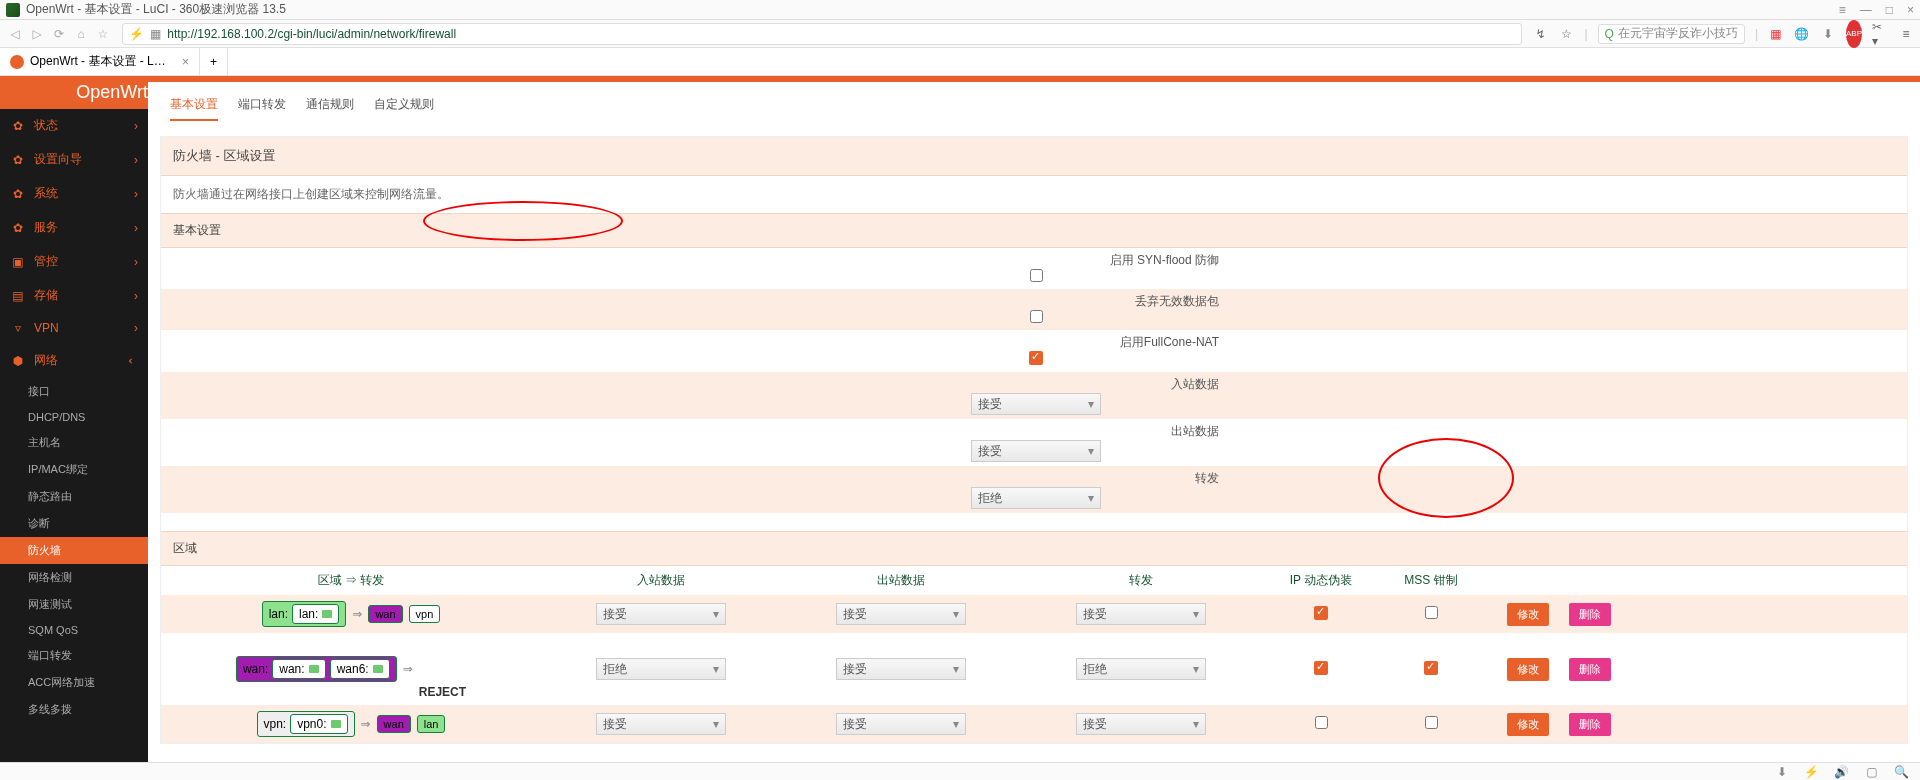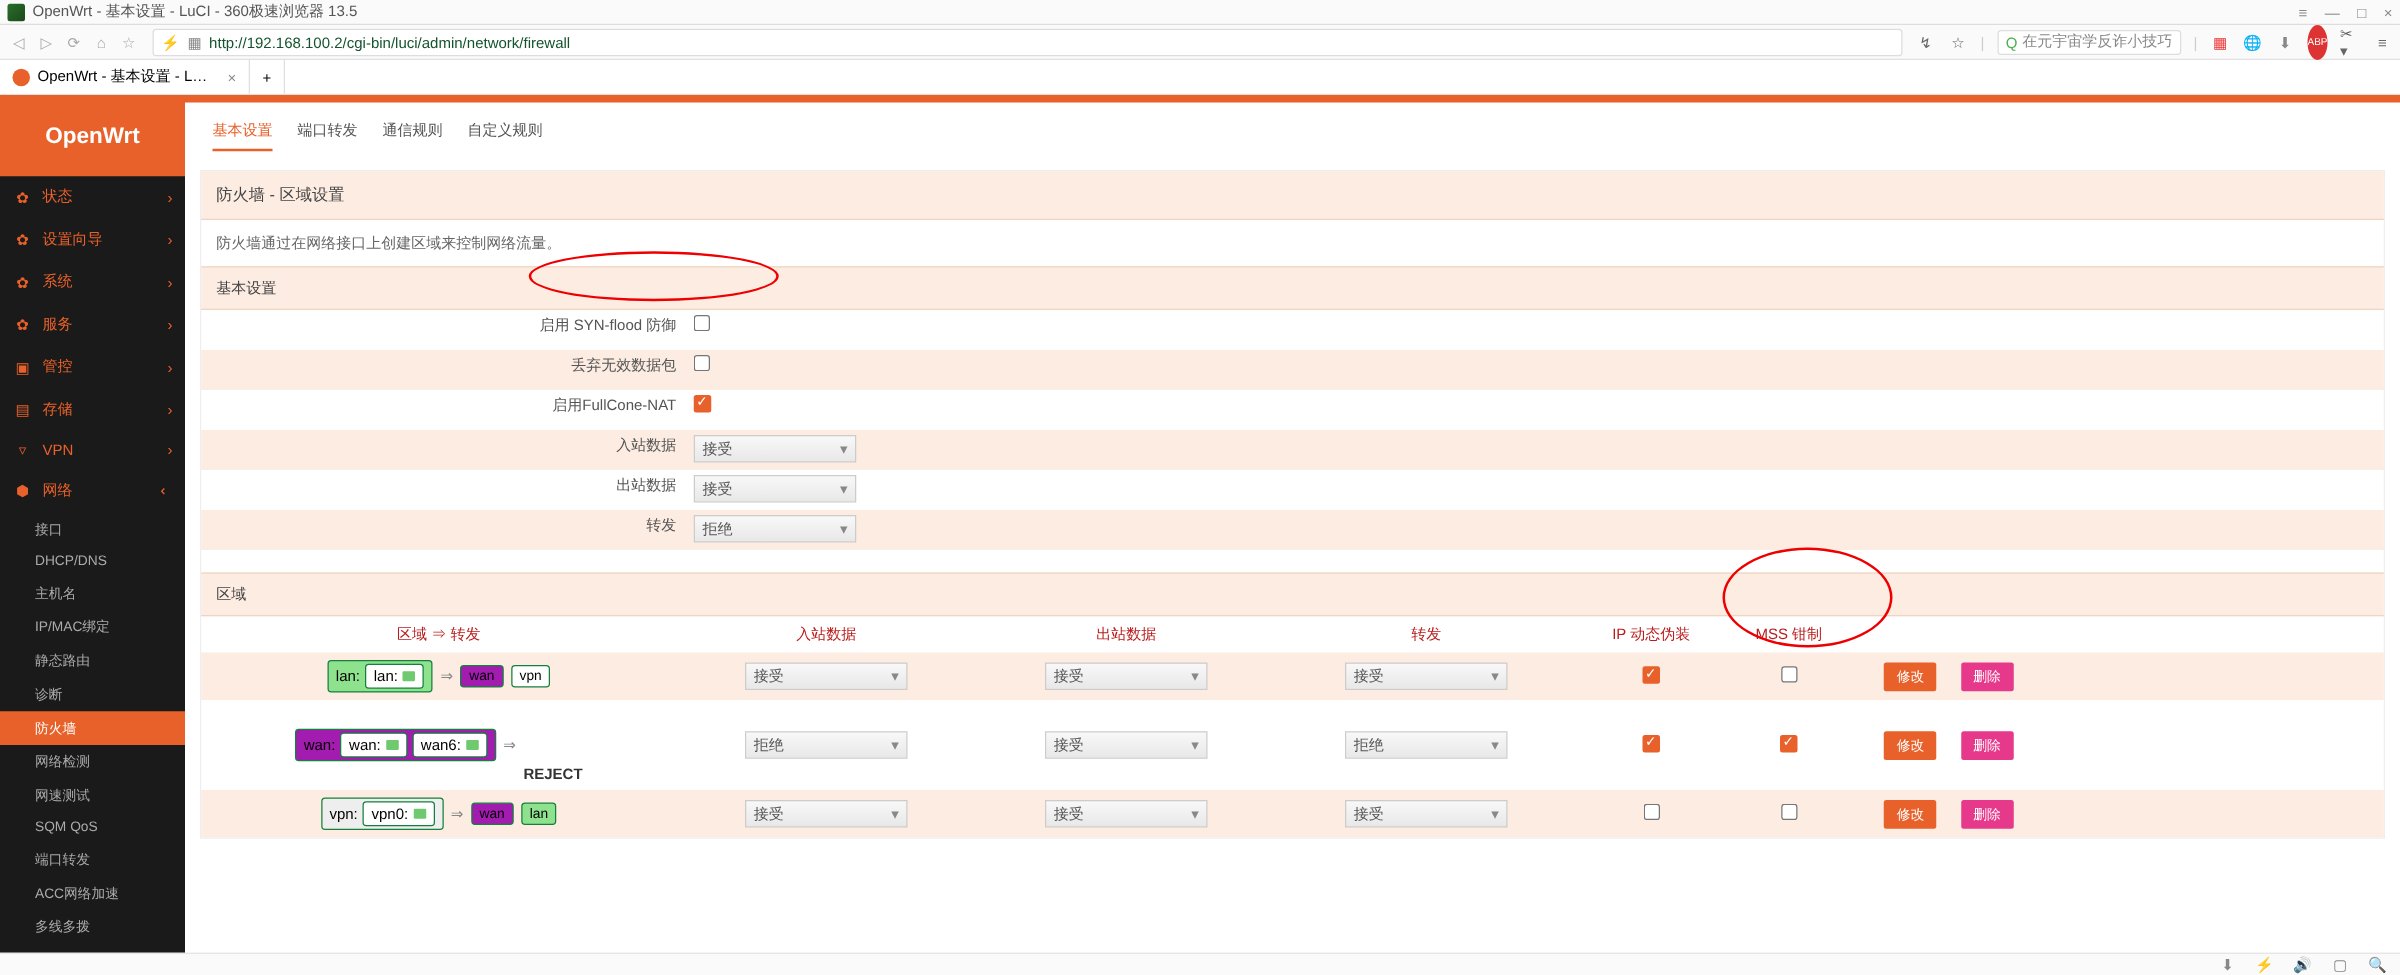--- a/index.html
+++ b/index.html
@@ -22,54 +22,54 @@
 .adblock { background: #d33; color: #fff; border-radius: 50%; width: 16px; height: 28px; font-size: 8px; display: inline-flex; align-items: center; justify-content: center; }
 
 .tabbar { height: 28px; background: #fff; display: flex; align-items: stretch; border-bottom: 1px solid #e0e0e0; }
 .tab { display: flex; align-items: center; gap: 6px; padding: 0 10px; border-right: 1px solid #e0e0e0; background: #fff; max-width: 200px; }
 .tab .favb { width: 14px; height: 14px; border-radius: 50%; background: #e8612a; }
 .tab .x { color: #888; margin-left: 6px; cursor: pointer; }
 
 
 .app { display: flex; height: calc(780px - 20px - 28px - 28px - 18px); }
 .sidebar { width: 148px; background: #1a1a1a; color: #bbb; overflow-y: auto; }
-.brand { background: #e8612a; color: #fff; font-weight: bold; font-size: 18px; text-align: center; padding: 22px 0; }
+.brand { background: #e8612a; color: #fff; font-weight: normal; font-size: 18px; text-align: right; padding: 6px 0; }
 .nav-item { display: flex; align-items: center; padding: 8px 10px; cursor: pointer; color: #e8612a; border-bottom: 1px solid rgba(0,0,0,0); }
 .nav-item .ico { width: 16px; display: inline-flex; justify-content: center; margin-right: 8px; }
 .nav-item .chev { margin-left: auto; color: #e8612a; }
 .nav-item.open .chev { transform: rotate(90deg); }
 .sub-item { padding: 6px 10px 6px 28px; color: #aaa; cursor: pointer; font-size: 11px; }
 .sub-item.active { background: #e8612a; color: #fff; }
 
 .content { flex: 1; background: #fff; overflow-y: auto; padding: 0 12px 12px; }
 .orange-stripe { height: 6px; background: #e8612a; margin: 0 -12px 0 -12px; }
 
 .tabs-ui { display: flex; gap: 20px; padding: 14px 10px 8px; border-bottom: 1px solid rgba(0,0,0,0); font-size: 12px; }
 .tabs-ui .t { color: #555; cursor: pointer; padding-bottom: 6px; }
 .tabs-ui .t.active { color: #e8612a; border-bottom: 2px solid #e8612a; }
 
 .panel { border: 1px solid #eee; margin-top: 6px; }
 .panel h3 { background: #fcece2; padding: 10px 12px; font-size: 13px; color: #444; font-weight: normal; border-bottom: 1px solid #f0d4c2; }
 .panel .desc { padding: 10px 12px; color: #666; }
 .section-h { background: #fcece2; padding: 8px 12px; color: #444; border-top: 1px solid #f0d4c2; border-bottom: 1px solid #f0d4c2; }
 
-.form-row { display: flex; align-items: flex-start; min-height: 32px; padding: 4px 0; }
+.form-row { display: flex; align-items: center; min-height: 32px; padding: 4px 0; flex-direction: column; }
 .form-row.shade { background: #fcece2; }
 .form-row .lbl { width: 390px; text-align: right; padding-right: 10px; color: #555; }
 .form-row .ctl { padding-left: 4px; }
 .sel { width: 130px; height: 22px; border: 1px solid #ccc; background: linear-gradient(#f8f8f8,#e8e8e8); padding: 0 6px; display: inline-flex; align-items: center; justify-content: space-between; cursor: pointer; font-size: 12px; color: #555; }
 .sel .car { color: #888; }
 input.cb { width: 13px; height: 13px; }
 .cb-orange { appearance: none; width: 14px; height: 14px; background: #e8612a; border-radius: 2px; display: inline-block; position: relative; }
 .cb-orange:after { content: "✓"; color: #fff; position: absolute; left: 2px; top: -1px; font-size: 11px; }
 
 .ellipse { position: absolute; border: 2px solid #e00; border-radius: 50%; pointer-events: none; }
 
 .zone-table { width: 100%; }
-.zone-head { display: grid; grid-template-columns: 380px 240px 240px 240px 120px 100px 140px; text-align: center; padding: 6px 0; color: #b91c1c; }
+.zone-head { display: grid; grid-template-columns: 380px 240px 240px 240px 120px 100px 140px; text-align: center; padding: 6px 0; color: #14532d; }
 .zone-row { display: grid; grid-template-columns: 380px 240px 240px 240px 120px 100px 140px; align-items: center; padding: 6px 0; }
 .zone-row.shade { background: #fcece2; }
 .zone-cell { text-align: center; }
 .zone-left { display: flex; align-items: center; justify-content: center; gap: 6px; }
 .zchip { display: inline-flex; align-items: center; border: 1px solid #15803d; border-radius: 3px; padding: 2px 6px; font-size: 11px; gap: 4px; }
 .zchip.green { background: #8ee28e; }
 .zchip.white { background: #fff; }
 .zchip.red { background: #a21caf; }
 .dot { display: inline-block; width: 10px; height: 8px; background: #6fc96f; border-radius: 1px; }
 .arrow { color: #888; }

